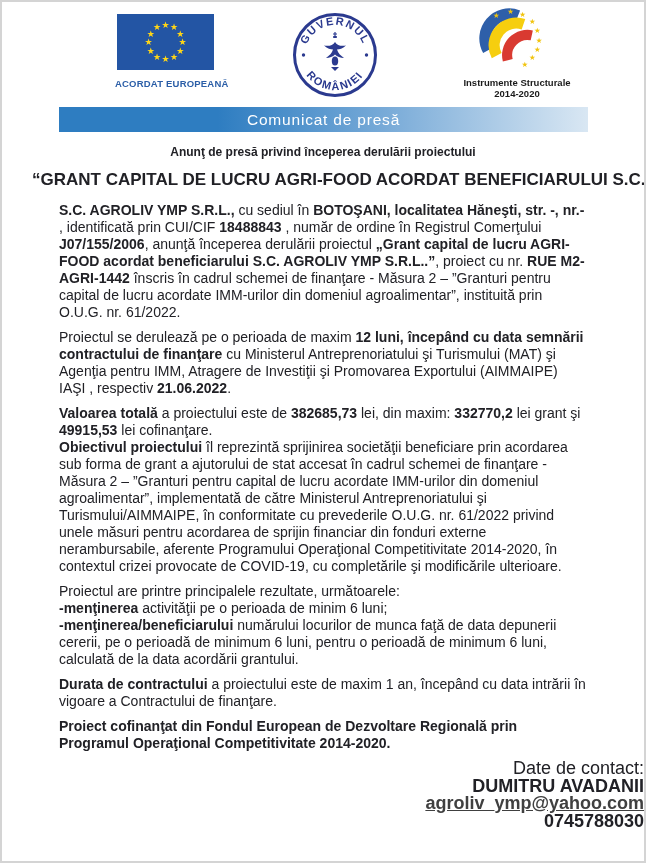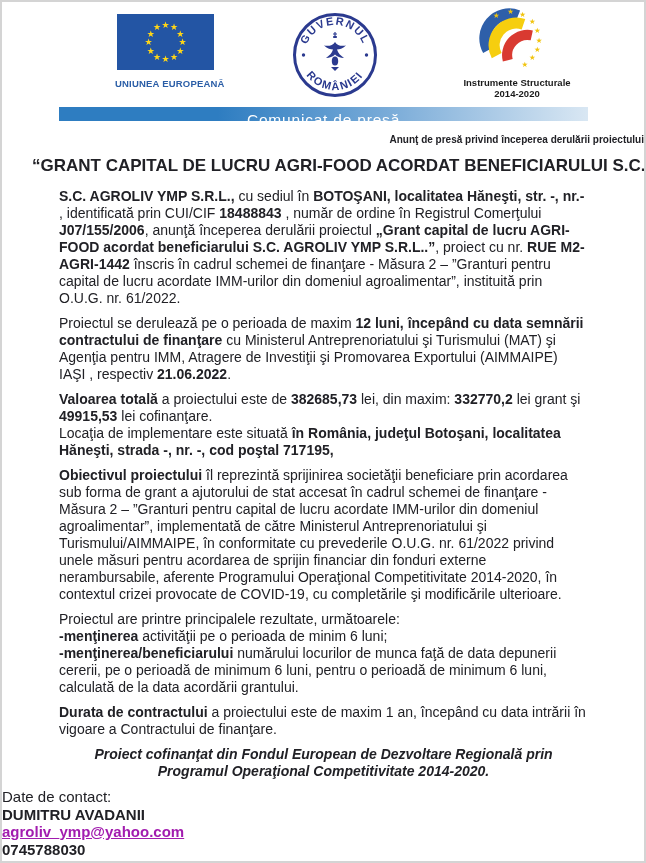--- a/index.html
+++ b/index.html
@@ -14,39 +14,39 @@
   
   .logos { position:relative; height:96px; }
   .logo-eu { position:absolute; left:113px; top:12px; width:100px; text-align:center; }
   .eu-caption { margin-top:4px; font-size:9.5px; font-weight:600; color:#2b5ea7; letter-spacing:.2px; white-space:nowrap; }
   .logo-gov { position:absolute; left:290px; top:10px; width:86px; height:86px; }
   .logo-si { position:absolute; left:448px; top:6px; width:134px; text-align:center; }
   .si-caption { margin-top:1px; font-size:9.5px; font-weight:bold; color:#1a1a1a; line-height:11px; }
 
   
   .banner {
-    margin:9px 56px 0 57px; height:14px; line-height:25px;
+    margin:9px 56px 0 57px; height:25px; line-height:25px;
     background:linear-gradient(90deg,#2e7dc1 0%,#2e7dc1 30%,#79abd8 62%,#d9e7f3 100%);
     color:#fff; text-align:center; font-size:15.5px; letter-spacing:.8px;
   }
 
   .date { margin:17px 57px 0; text-align:right; font-size:12.5px; }
 
-  .title { margin:13px 0 0; text-align:right; font-size:10px; font-weight:bold; }
+  .title { margin:13px 0 0; text-align:center; font-size:12px; font-weight:bold; }
   .subtitle { margin:11px 30px 0; text-align:right; font-size:17px; font-weight:bold; white-space:nowrap; }
 
   .body-text { margin:12px 56px 0 57px; font-size:14px; line-height:17px; }
   .body-text p { margin:0 0 8px; }
   .body-text p.tight { margin-bottom:0; }
-  .body-text p.center { text-align:center; font-weight:bold;font-style:italic; }
+  .body-text p.center { text-align:left; font-weight:bold; }
 
-  .contact { margin-top:4px; text-align:left; font-size:15px; line-height:17.5px; }
+  .contact { margin-top:4px; text-align:right; font-size:18px; line-height:17.5px; }
   .contact .bold { font-weight:bold; }
   .email {
-    display:inline-block; color:#a21caf; font-weight:bold;
+    display:inline-block; color:#404040; font-weight:bold;
     text-decoration:underline; cursor:pointer;
   }
 </style>
 </head>
 <body>
 
 <div class="page">
 
   <div class="logos">
 
@@ -61,21 +61,21 @@
           <text x="63.2" y="39.5">★</text>
           <text x="57" y="45.7">★</text>
           <text x="48.5" y="48">★</text>
           <text x="40" y="45.7">★</text>
           <text x="33.8" y="39.5">★</text>
           <text x="31.5" y="31">★</text>
           <text x="33.8" y="22.5">★</text>
           <text x="40" y="16.3">★</text>
         </g>
       </svg>
-      <div class="eu-caption">UNIUNEA EUROPEANĂ</div>
+      <div class="eu-caption">ACORDAT EUROPEANĂ</div>
     </div>
 
     <div class="logo-gov">
       <svg width="86" height="86" viewBox="0 0 86 86">
         <defs>
           <path id="arcTop" d="M 13,43 A 30,30 0 0 1 73,43"></path>
           <path id="arcBot" d="M 8,43 A 35,35 0 0 0 78,43"></path>
         </defs>
         <circle cx="43" cy="43" r="40.5" fill="#ffffff" stroke="#2b3a8f" stroke-width="3"></circle>
         <text font-size="11" font-weight="bold" fill="#2b3a8f" letter-spacing="1.5">
@@ -127,21 +127,20 @@
   </div>
 
 
   <div class="title">Anunţ de presă privind începerea derulării proiectului</div>
   <div class="subtitle">“GRANT CAPITAL DE LUCRU AGRI-FOOD ACORDAT BENEFICIARULUI S.C. AGROLIV YMP S.R.L.”</div>
 
   <div class="body-text">
     <p><span class="b">S.C. AGROLIV YMP S.R.L.,</span><span> cu sediul în </span><span class="b"> BOTOŞANI, localitatea Hăneşti, str. -, nr.- </span><span>, identificată prin CUI/CIF </span><span class="b">18488843</span><span> , număr de ordine în Registrul Comerţului </span><span class="b">J07/155/2006</span><span>, anunţă începerea derulării proiectul </span><span class="b">„Grant capital de lucru AGRI-FOOD acordat beneficiarului  S.C. AGROLIV YMP S.R.L..”</span><span>, proiect cu nr. </span><span class="b">RUE M2-AGRI-1442</span><span> înscris în cadrul schemei de finanţare - Măsura 2 – ”Granturi pentru capital de lucru acordate IMM-urilor din domeniul agroalimentar”, instituită prin O.U.G. nr. 61/2022.</span></p>
     <p><span>Proiectul se derulează pe o perioada de maxim </span><span class="b">12 luni, începând cu data semnării contractului de finanţare</span><span> cu Ministerul Antreprenoriatului şi Turismului (MAT) şi Agenţia pentru IMM, Atragere de Investiţii şi Promovarea Exportului (AIMMAIPE) IAŞI , respectiv </span><span class="b">21.06.2022</span><span>.</span></p>
     <p class="tight"><span class="b">Valoarea totală</span><span> a proiectului este de </span><span class="b">382685,73</span><span> lei, din maxim: </span><span class="b">332770,2</span><span> lei grant şi </span><span class="b">49915,53</span><span> lei cofinanţare.</span></p>
-    <p><span>Locaţia de implementare este situată </span><span class="b">în România, judeţul Botoşani, localitatea Hăneşti, strada -, nr. -, cod poştal 717195,</span></p>
     <p><span class="b">Obiectivul proiectului</span><span> îl reprezintă sprijinirea societăţii beneficiare prin acordarea sub forma de grant a ajutorului de stat  accesat în cadrul schemei de finanţare - Măsura 2 – ”Granturi pentru capital de lucru acordate IMM-urilor din domeniul agroalimentar”, implementată de către Ministerul Antreprenoriatului şi Turismului/AIMMAIPE, în conformitate cu prevederile O.U.G. nr. 61/2022 privind unele măsuri pentru acordarea de sprijin financiar din fonduri externe nerambursabile, aferente Programului Operaţional Competitivitate 2014-2020, în contextul crizei provocate de COVID-19, cu completările şi modificările ulterioare.</span></p>
     <p class="tight"><span>Proiectul are printre principalele rezultate, următoarele:</span></p>
     <p class="tight"><span class="b">-menţinerea</span><span> activităţii pe o perioada de minim 6 luni;</span></p>
     <p><span class="b">-menţinerea/beneficiarului</span><span> numărului locurilor de munca faţă de data depunerii cererii, pe o perioadă de minimum 6 luni, pentru o perioadă de minimum 6 luni, calculată de la data acordării grantului.</span></p>
     <p><span class="b">Durata de contractului</span><span> a proiectului este de maxim 1 an, începând cu data intrării în vigoare a Contractului de finanţare.</span></p>
     <p class="center"><span class="b">Proiect cofinanţat din Fondul European de Dezvoltare Regională prin Programul Operaţional Competitivitate 2014-2020.</span></p>
   </div>
 
   <div class="contact">
     <div>Date de contact:</div>

